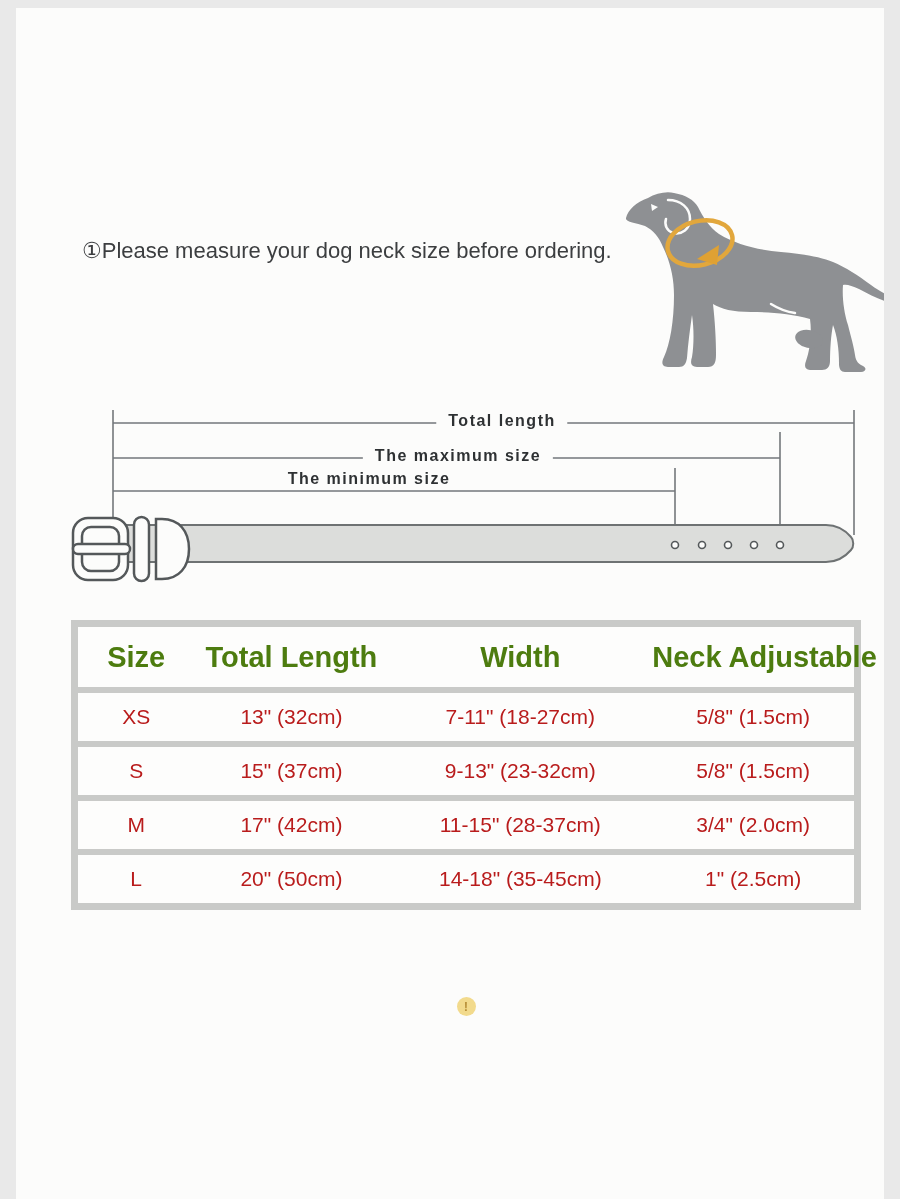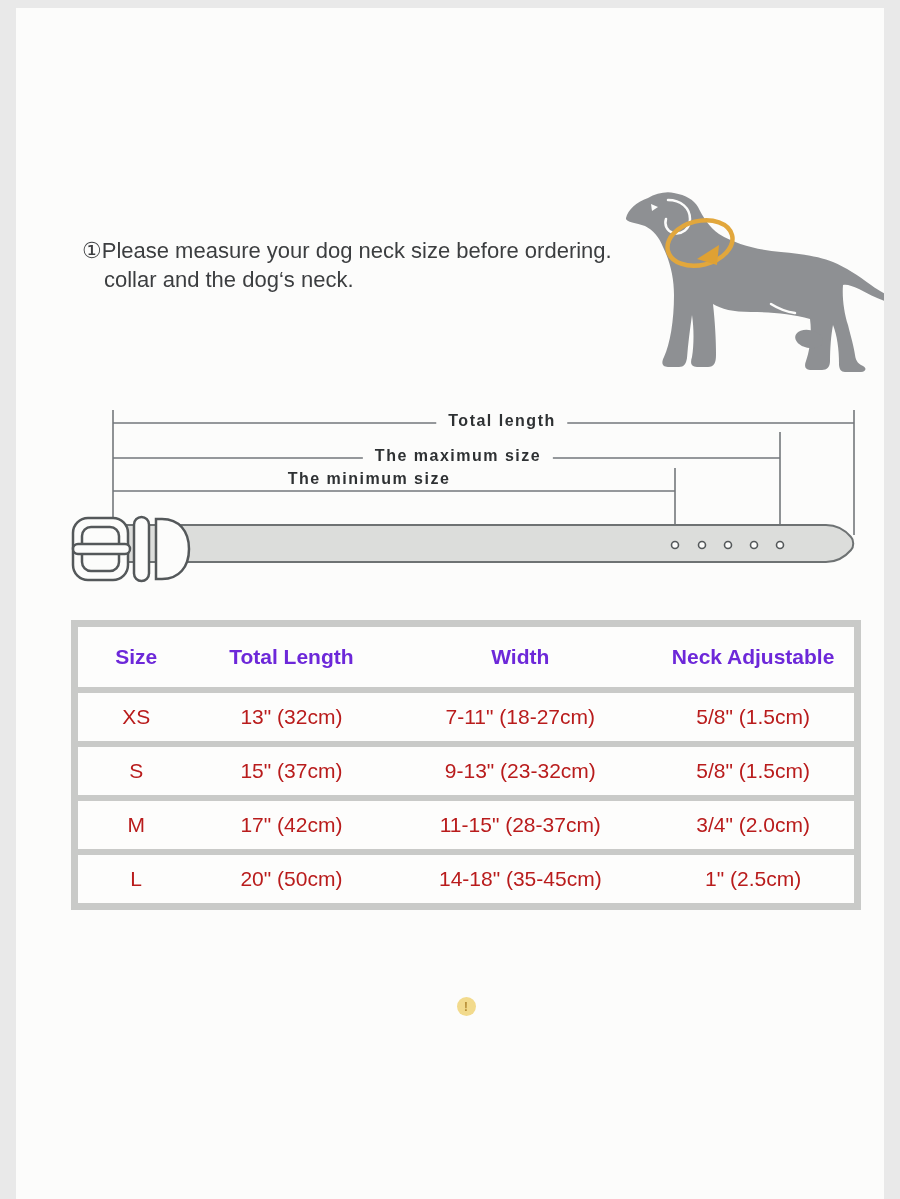--- a/index.html
+++ b/index.html
@@ -32,41 +32,40 @@
     border:7px solid #c9cac8;background:#c9cac8;
     display:flex;flex-direction:column;gap:6px;
   }
   .trow{
     background:#fdfdfc;display:grid;
     grid-template-columns:15% 25% 34% 26%;
     align-items:center;height:48px;
   }
   .trow.head{height:60px;}
   .tcell{text-align:center;font-size:21px;color:#b91c1c;white-space:nowrap;}
-  .trow.head .tcell{font-size:21px;font-weight:bold;color:#6d28d9;}
+  .trow.head .tcell{font-size:29px;font-weight:bold;color:#4d7c0f;}
   
   .note{
     position:absolute;left:0;top:989px;width:900px;
     display:flex;justify-content:center;align-items:center;gap:9px;
   }
   .note-icon{
     width:19px;height:19px;border-radius:50%;background:#f2da8c;
     color:#b9923b;font-size:13px;font-weight:bold;
     display:flex;align-items:center;justify-content:center;flex:0 0 auto;
   }
   .note-text{font-size:19px;color:#3e3e3e;white-space:nowrap;}
 </style>
 </head>
 <body>
 
 <div class="canvas">
 
   <div class="instructions">
     <div>①Please measure your dog neck size before ordering.</div>
-    <div class="indent">collar and the dog‘s neck.</div>
   </div>
 
   <svg class="dog-svg" viewBox="0 0 290 230">
     <path fill="#8e9093" d="
       M15,45
       C17,37 25,29 37,25 C45,20 56,18 63,20 C75,22 83,27 87,34
       C92,44 98,54 108,61 C126,72 148,77 170,79 C192,81 210,84 222,89
       C234,94 248,103 260,112 C268,118 276,122 281,124 C284,126 283,130 278,129
       C268,127 258,121 248,116 C241,113 236,111 232,112
       C231,124 233,140 237,152 C240,164 243,174 244,182 C245,189 248,191 252,193

